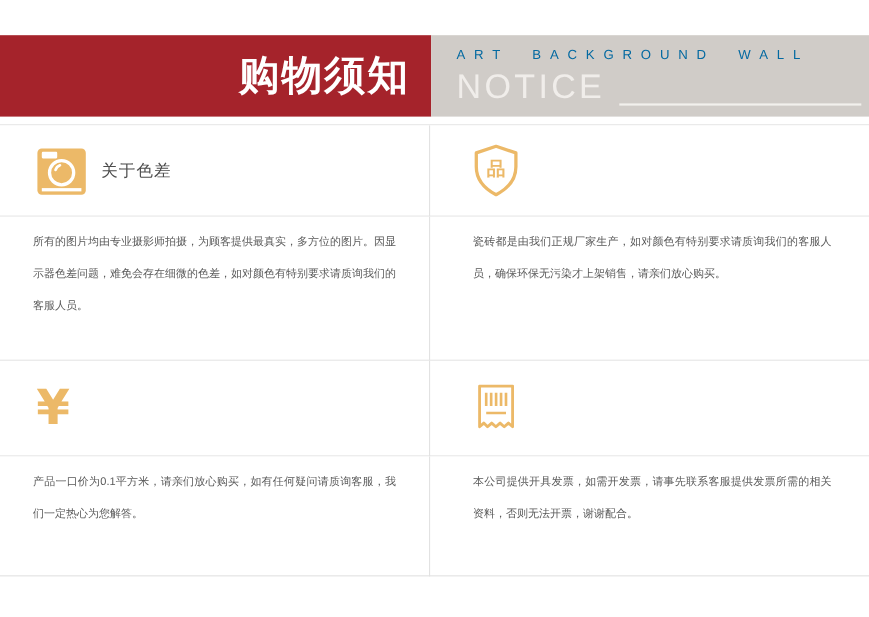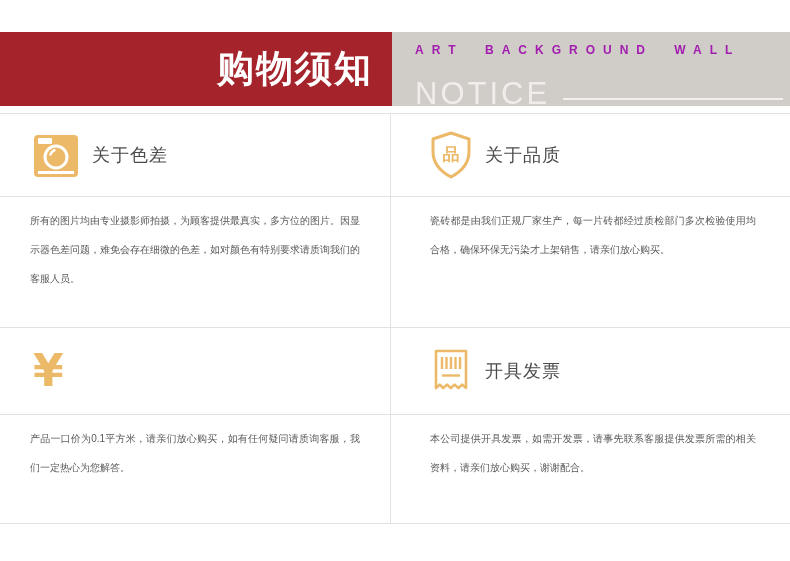--- a/index.html
+++ b/index.html
@@ -18,24 +18,24 @@
     padding-right:19px;
   }
   .banner-title {
     color:#ffffff; font-size:37px; font-weight:bold; letter-spacing:2px; line-height:74px;
   }
   .banner-gray {
     flex:1; height:74px; background:#D0CCC8;
     padding:11px 0 0 23px; overflow:hidden;
   }
   .banner-tagline {
-    color:#a21caf; font-size:12px; font-weight:bold;
+    color:#0369a1; font-size:12px; font-weight:normal;
     letter-spacing:8px; word-spacing:10px; white-space:nowrap;
   }
-  .banner-notice-row { display:flex; align-items:center; margin-top:20px; }
+  .banner-notice-row { display:flex; align-items:flex-end; margin-top:5px; }
   .banner-notice {
     color:#F0EDEA; font-size:31px; font-weight:300; letter-spacing:3px; line-height:34px;
   }
   .banner-rule {
     flex:1; height:2px; background:#F2F0ED; margin:10px 7px 0 13px;
   }
 
   
   .grid {
     position:absolute; top:113px; left:0; width:790px; height:410px;
@@ -48,21 +48,21 @@
   .cell { border-bottom:1px solid #E2E2E2; background:#ffffff; }
   .cell.right { border-left:1px solid #E2E2E2; }
   .hdr { display:flex; align-items:center; padding-left:33px; }
   .hdr.right { padding-left:39px; }
   .g-h0{grid-area:1/1} .g-b0{grid-area:2/1}
   .g-h1{grid-area:1/2} .g-b1{grid-area:2/2}
   .g-h2{grid-area:3/1} .g-b2{grid-area:4/1}
   .g-h3{grid-area:3/2} .g-b3{grid-area:4/2}
 
   .icon-box { display:flex; align-items:center; justify-content:center; margin-right:13px; }
-  .sec-title { font-size:18px; color:#4C4C4C; letter-spacing:1px; }
+  .sec-title { font-size:15px; color:#4C4C4C; letter-spacing:1px; }
   .body-text {
     padding:9px 30px 0 30px; font-size:10px; line-height:29px; color:#595959;
     text-align:justify;
   }
   .body-text.right { padding:9px 34px 0 39px; }
 
   .yen-glyph {
     font-size:44px; font-weight:bold; color:#ECB968; line-height:44px;
     font-family:"DejaVu Sans","Liberation Sans",sans-serif;
   }
@@ -108,23 +108,22 @@
     </section>
 
     <section class="sec">
       <div class="cell right hdr g-h1">
         <span class="icon-box">
           <svg width="42" height="48" viewBox="0 0 42 48">
             <path d="M21 2 L39 8 V20.5 C39 32.5 31.5 40.5 21 46 C10.5 40.5 3 32.5 3 20.5 V8 Z" fill="none" stroke="#ECB968" stroke-width="3" stroke-linejoin="round"></path>
             <text class="shield-char" x="21" y="28.5" text-anchor="middle">品</text>
           </svg>
         </span>
-        <span class="sec-title">关于品质</span>
       </div>
-      <div class="cell right body-text g-b1">瓷砖都是由我们正规厂家生产，每一片砖都经过质检部门多次检验使用均合格，确保环保无污染才上架销售，请亲们放心购买。</div>
+      <div class="cell right body-text g-b1">瓷砖都是由我们正规厂家生产，如对颜色有特别要求请质询我们的客服人员，确保环保无污染才上架销售，请亲们放心购买。</div>
     </section>
 
     <section class="sec">
       <div class="cell hdr g-h2">
         <span class="icon-box">
           <span class="yen-glyph">¥</span>
         </span>
       </div>
       <div class="cell body-text g-b2">产品一口价为0.1平方米，请亲们放心购买，如有任何疑问请质询客服，我们一定热心为您解答。</div>
     </section>
@@ -135,19 +134,18 @@
           <svg width="42" height="46" viewBox="0 0 42 46">
             <path d="M6 3 H36 V40 L32.2 36.6 L28.4 40 L24.6 36.6 L20.8 40 L17 36.6 L13.2 40 L9.8 36.6 L6 40 Z" fill="none" stroke="#ECB968" stroke-width="2.6" stroke-linejoin="round"></path>
             <line x1="12" y1="9" x2="12" y2="21" stroke="#ECB968" stroke-width="2.4"></line>
             <line x1="16.5" y1="9" x2="16.5" y2="21" stroke="#ECB968" stroke-width="2.4"></line>
             <line x1="21" y1="9" x2="21" y2="21" stroke="#ECB968" stroke-width="2.4"></line>
             <line x1="25.5" y1="9" x2="25.5" y2="21" stroke="#ECB968" stroke-width="2.4"></line>
             <line x1="30" y1="9" x2="30" y2="21" stroke="#ECB968" stroke-width="2.4"></line>
             <line x1="12" y1="27.5" x2="30" y2="27.5" stroke="#ECB968" stroke-width="2.4"></line>
           </svg>
         </span>
-        <span class="sec-title">开具发票</span>
       </div>
-      <div class="cell right body-text g-b3">本公司提供开具发票，如需开发票，请事先联系客服提供发票所需的相关资料，请亲们放心购买，谢谢配合。</div>
+      <div class="cell right body-text g-b3">本公司提供开具发票，如需开发票，请事先联系客服提供发票所需的相关资料，否则无法开票，谢谢配合。</div>
     </section>
 
   </div>
 </div>
 
 </body></html>

